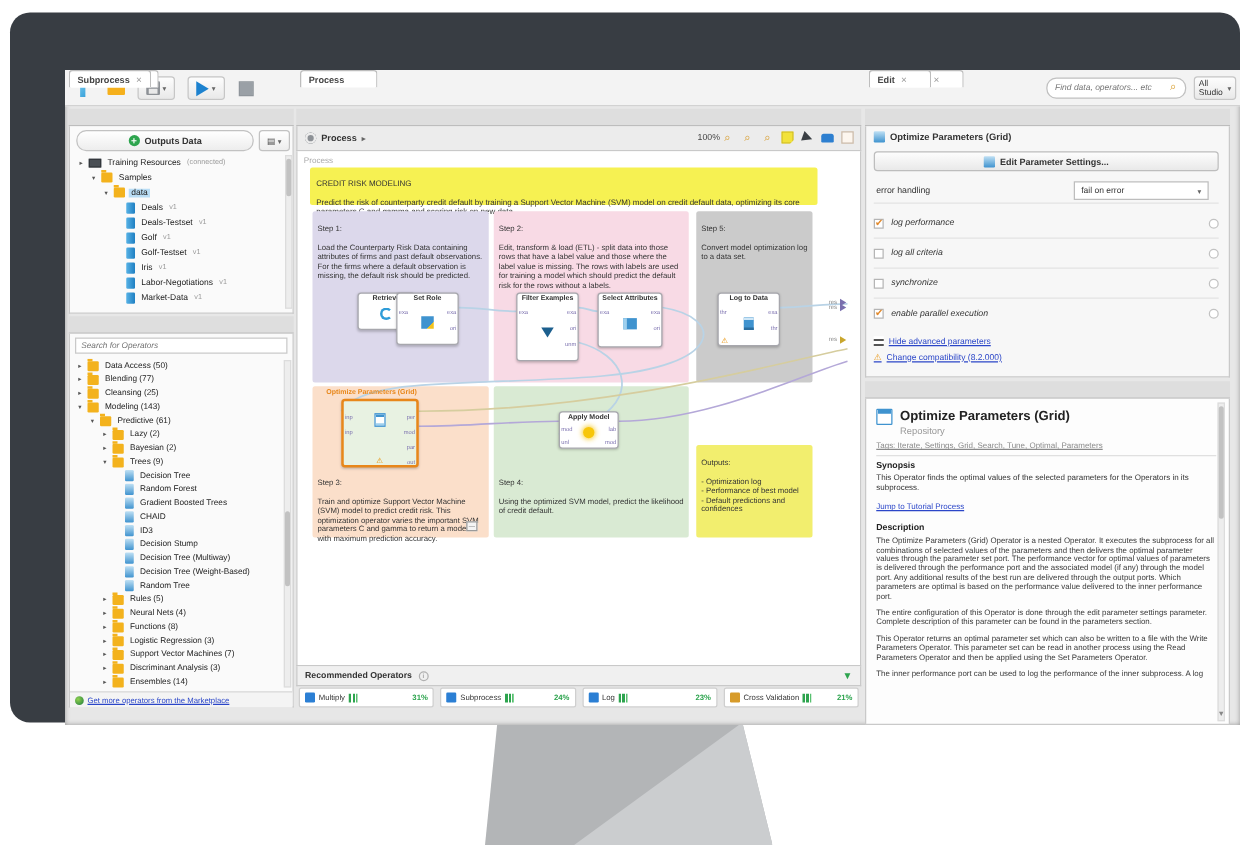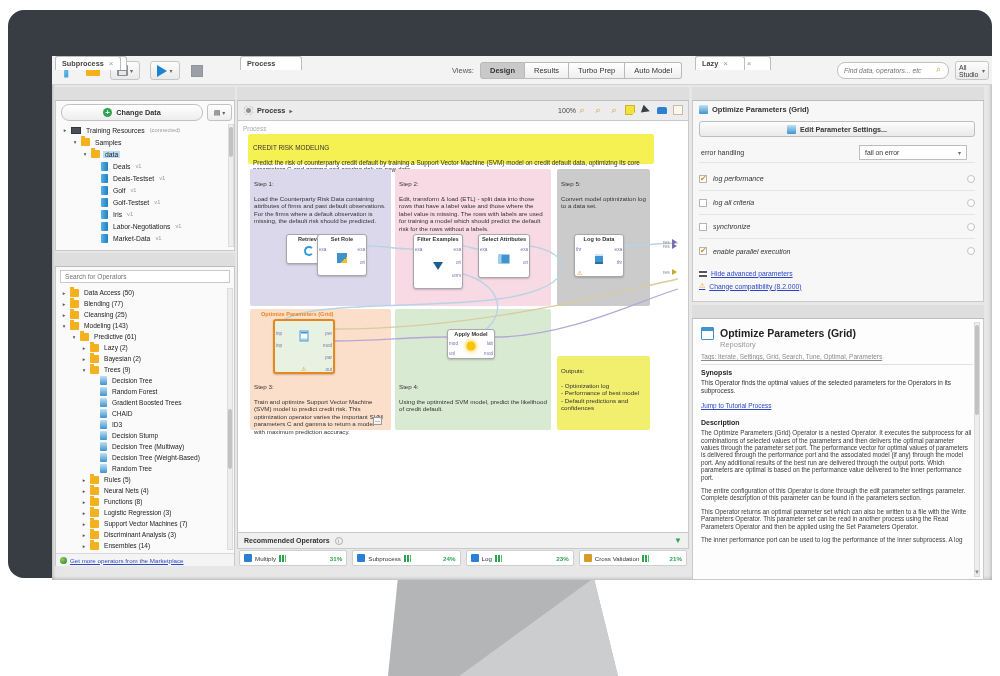--- a/index.html
+++ b/index.html
@@ -81,21 +81,21 @@
   #repo-menu-btn{position:absolute;left:151px;top:3px;width:25px;height:17px;border:1px solid #c2c2c2;border-radius:3px;
       background:linear-gradient(#fff,#ededed);display:flex;align-items:center;justify-content:center;gap:2px;font-size:7px;color:#444;cursor:pointer}
   #repo-tree{left:3px;top:23px;width:168px;height:124px}
   #repo-scroll{left:172px;top:23px;height:123px}
   #repo-thumb{top:2px;height:30px}
 
   #ops-tabs{left:3px;top:197px;width:180px}
   #ops-tab{left:3px;width:66px}
   #ops-body{left:3px;top:211px;width:180px;height:299px}
   #ops-search{position:absolute;left:4px;top:3px;width:170px;height:13px;border:1px solid #c9c9c9;background:#fff;
-      font-size:6.6px;color:#aaa;padding:0 4px}
+      font-size:6.6px;font-style:italic;color:#aaa;padding:0 4px}
   #ops-tree{left:2px;top:20px;width:168px;height:264px}
   #ops-scroll{left:171px;top:21px;height:262px}
   #ops-thumb{top:120px;height:60px}
   #marketplace{position:absolute;left:0;top:286px;width:178px;height:13px;border-top:1px solid #d8d8d8;
       display:flex;align-items:center;gap:3px;padding:0 4px;background:#f4f4f4;cursor:pointer}
   .globe{width:7px;height:7px;border-radius:50%;background:radial-gradient(circle at 35% 35%,#8fd14f,#1d7a3d)}
   #marketplace span.link{font-size:6.2px;color:#2b46c8;text-decoration:underline;white-space:nowrap}
 
   
   #proc-tabs{left:185px;top:31px;width:452px}
@@ -232,48 +232,38 @@
             <span class="caret">▾</span>
           </div>
       <div class="tbtn" style="left:98px;width:30px">
             <span class="i-play"></span>
             <span class="caret">▾</span>
           </div>
       <div class="tbtn noborder" style="left:136px;width:18px">
             <span class="i-grid"></span>
           </div>
 
-      <div id="views">
-        <span id="views-label">Views:</span>
-        <div style="display:flex">
-
-        <button class="viewbtn active">Design</button>
-              <button class="viewbtn">Results</button>
-              <button class="viewbtn">Turbo Prep</button>
-              <button class="viewbtn">Auto Model</button>
-            </div>
-      </div>
 
       <input id="global-search" placeholder="Find data, operators... etc" style="">
       <span id="search-mag">⌕</span>
       <div class="tbtn" id="scope-btn">
             <span>All Studio</span>
             <span class="caret">▾</span>
           </div>
     </div>
 
     <div class="tabsbar" id="repo-tabs"></div>
     <div class="tab" id="repo-tab">
       <span>Repository</span>
       <span class="x">×</span>
     </div>
     <div class="pbody" id="repo-body">
       <div id="import-btn">
         <span class="plus-circle">+</span>
-        <span>Change Data</span>
+        <span>Outputs Data</span>
       </div>
       <div id="repo-menu-btn">
         <span>▤</span>
         <span class="caret">▾</span>
       </div>
       <div class="tree" id="repo-tree">
 
       <div class="trow ic-screen" style="padding-left: 3px;">
             <span class="tw">▸</span>
             <span class="nicon"></span>
@@ -730,21 +720,21 @@
         </span>
         <span class="plink">
           <span class="wsmall">⚠</span>
           <span>Change compatibility (8.2.000)</span>
         </span>
       </div>
     </div>
 
     <div class="tabsbar" id="help-tabs"></div>
     <div class="tab" id="help-tab">
-      <span>Lazy</span>
+      <span>Edit</span>
       <span class="x">×</span>
     </div>
     <div class="pbody" id="help-body">
       <div id="help-title-row">
         <span class="help-big-ic"></span>
         <div>
           <div id="help-title">Optimize Parameters (Grid)</div>
           <div id="help-sub">Repository</div>
         </div>
       </div>

